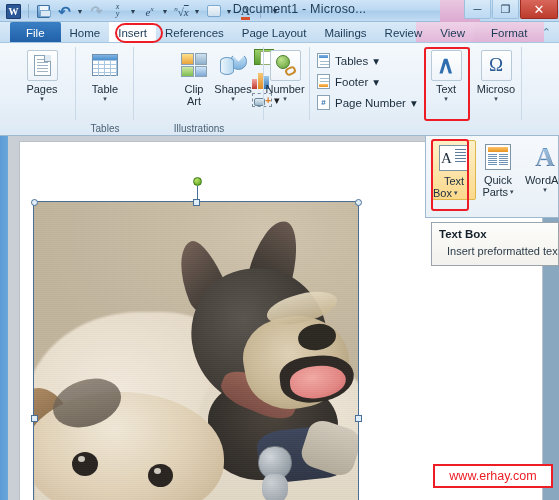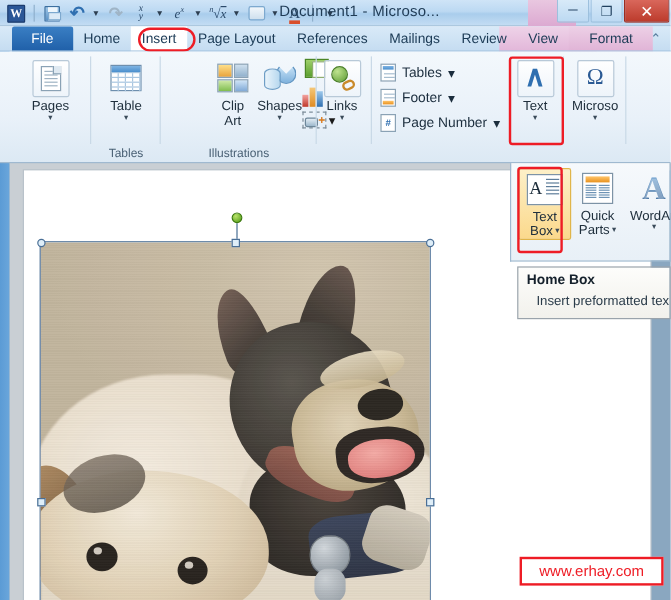--- a/index.html
+++ b/index.html
@@ -335,22 +335,22 @@
       <div class="wbtn close">✕</div>
     </div>
   </div>
 
   <div class="tabstrip">
     <div class="ctxgroup"></div>
     <div class="tabs">
       <div class="tab file">File</div>
       <div class="tab">Home</div>
       <div class="tab insert-hl">Insert</div>
+      <div class="tab">References</div>
       <div class="tab">Page Layout</div>
-      <div class="tab">References</div>
       <div class="tab">Mailings</div>
       <div class="tab">Review</div>
       <div class="tab">View</div>
       <div class="tab active-ctx">Format</div>
     </div>
     <div class="helpchev">⌃</div>
   </div>
 
   <div class="redbox r" style="left:115px;top:23px;width:48px;height:20px;"></div>
 
@@ -455,21 +455,21 @@
     <div class="grp" style="left:264px;width:46px;">
       <div class="bigbtn" style="left:-3px;width:48px">
         <div class="ico">
           <div class="icobox">
               <div class="ic-links">
                 <div class="globe"></div>
                 <div class="chain"></div>
               </div>
             </div>
         </div>
-        <div class="lbl">Links</div>
+        <div class="lbl">Number</div>
         <div class="car">▾</div>
       </div>
       <div class="divider"></div>
     </div>
 
     <div class="grp" style="left:310px;width:116px;">
       <div class="smallbtn" style="position:absolute;left:4px;top:8px">
         <span class="doc-ic">
             <span class="bar top"></span>
             <span class="ln" style="top:7px"></span>
@@ -581,21 +581,21 @@
             <div class="lines">
               <i></i>
               <i></i>
               <i></i>
               <i></i>
               <i></i>
             </div>
           </div>
       </div>
       <div class="lbl">Text</div>
-      <div style="display:flex;align-items:center;justify-content:center;gap:2px">
+      <div style="display:flex;align-items:center;justify-content:flex-start;gap:2px">
         <span class="lbl">Box</span>
         <span class="car">▾</span>
       </div>
     </div>
     <div class="ddbtn" style="left:50px">
       <div class="ico">
         <div class="ic-qp">
             <div class="top"></div>
           <div class="cols">
             <div>
@@ -628,19 +628,19 @@
           <span class="ic-wa">A</span>
         </div>
       <div class="lbl">WordArt</div>
       <div class="car">▾</div>
     </div>
   </div>
 
   <div class="redbox" style="left:431px;top:139px;width:38px;height:72px;"></div>
 
   <div class="tooltip">
-    <div class="t1">Home Box</div>
+    <div class="t1">Text Box</div>
     <div class="t2">Insert preformatted tex</div>
   </div>
 
   <div class="watermark">www.erhay.com</div>
 
 </div>
 
 </body></html>

